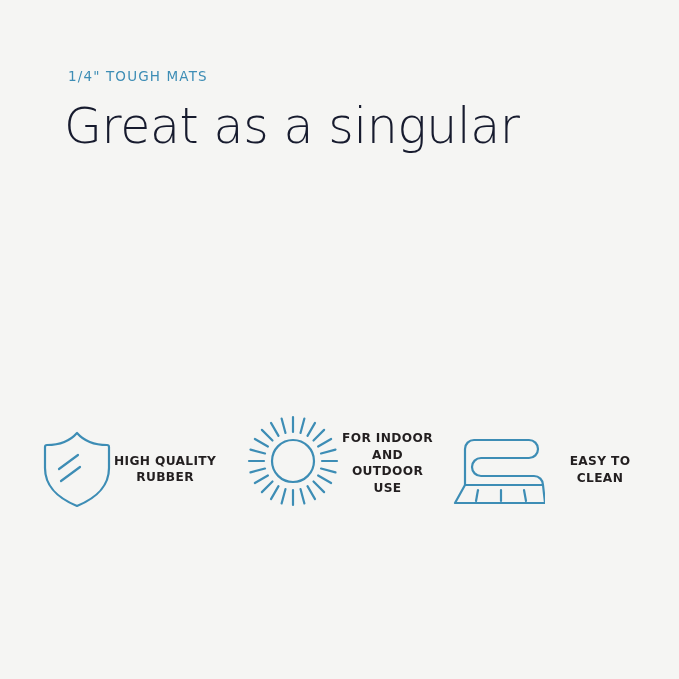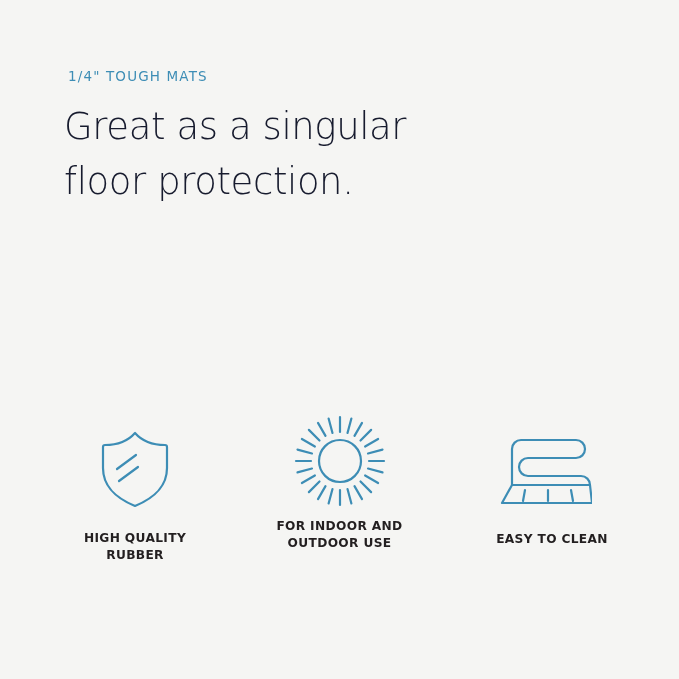--- a/index.html
+++ b/index.html
@@ -35,21 +35,21 @@
   }
 
   
   .headline {
     position: absolute;
     left: 64px;
     top: 99px;
     width: 470px;
     font-family: "DejaVu Sans", sans-serif;
     font-weight: 100;
-    font-size: 37px;
+    font-size: 49px;
     line-height: 55px;
     letter-spacing: -0.4px;
     color: #171b2e;
   }
   .headline .hl-line {
     display: block;
     white-space: nowrap;
   }
 
   
@@ -58,21 +58,20 @@
     left: 40px;
     top: 408px;
     width: 599px;
     display: flex;
     align-items: flex-start;
     justify-content: space-between;
   }
   .feature {
     width: 190px;
     display: flex;
-    flex-direction: column;
     align-items: center;
   }
   .feature-icon {
     height: 105px;
     display: flex;
     align-items: center;
     justify-content: center;
   }
   .feature-caption {
     margin-top: 5px;
@@ -95,21 +94,20 @@
 </style>
 </head>
 <body>
 
 <div class="page">
 
   <div class="eyebrow">1/4" TOUGH MATS</div>
 
   <div class="headline">
     <span class="hl-line">Great as a singular</span>
-    <span class="hl-line">floor protection.</span>
   </div>
 
   <div class="features">
 
     <div class="feature feature-shield">
       <div class="feature-icon">
         <svg width="74" height="84" viewBox="0 0 74 84" fill="none" stroke="#3d8db5" stroke-width="2.2" stroke-linecap="round" stroke-linejoin="round">
           <path d="M37 6
                    C 30 14, 20 18, 7 18
                    C 6 18, 5 19, 5 20

